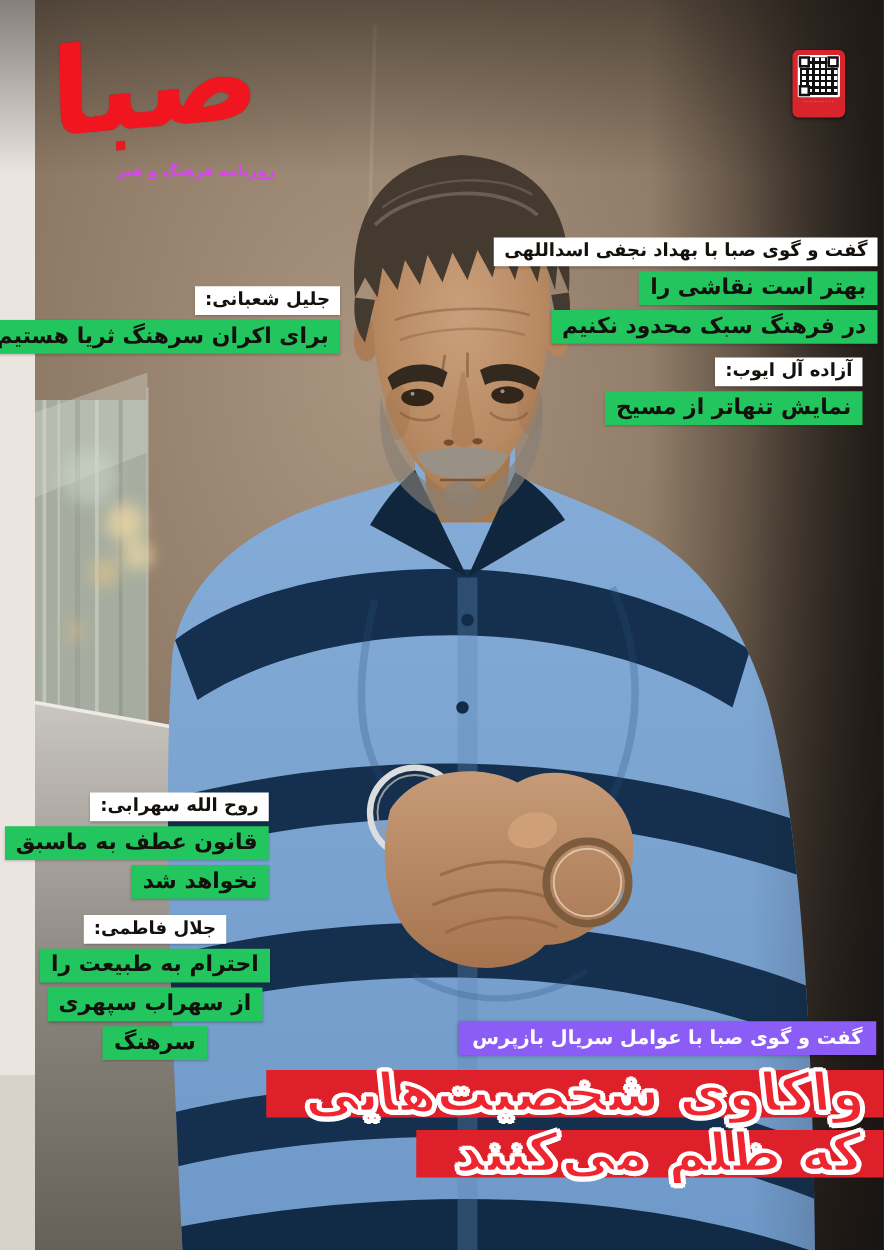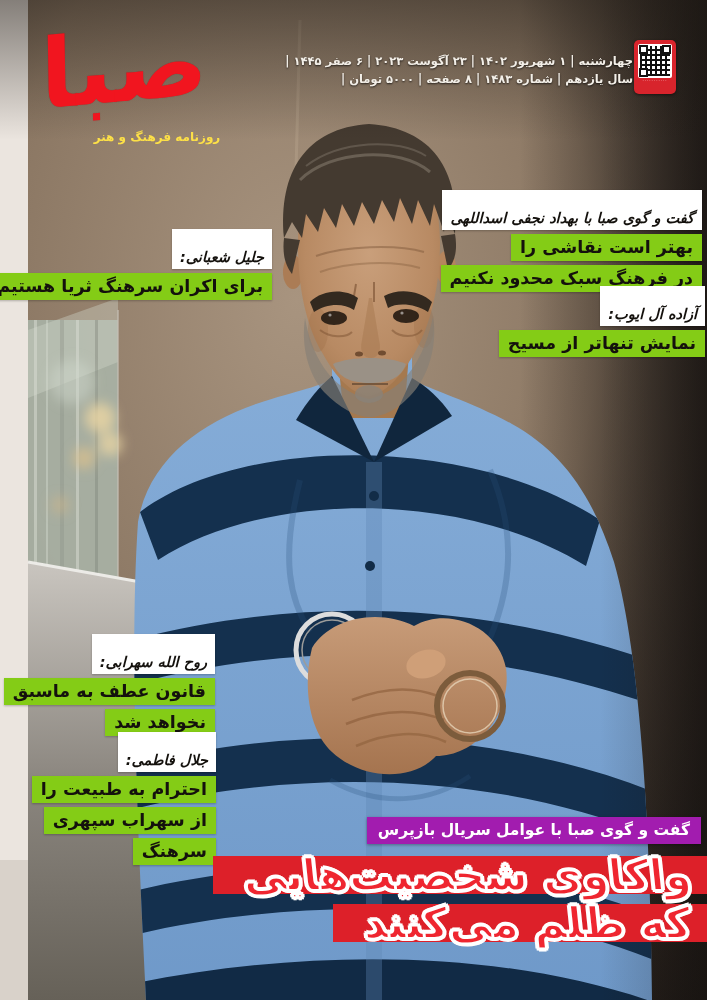--- a/index.html
+++ b/index.html
@@ -12,21 +12,21 @@
 
   
   .logo{position:absolute;top:18px;left:40px;color:#f1151f;}
   .logo-text{
     font-size:96px;font-weight:bold;line-height:1.05;
     transform:rotate(-5deg) skewX(-4deg);display:inline-block;
     text-shadow:0 0 1px rgba(120,0,0,.4);
   }
   .logo-tagline{
     position:absolute;top:112px;left:52px;width:130px;text-align:center;
-    font-size:12px;font-weight:bold;color:#fde047;direction:rtl;
+    font-size:12px;font-weight:bold;color:#d946ef;direction:rtl;
   }
 
   
   .header-meta{
     position:absolute;top:52px;right:74px;text-align:right;direction:rtl;
     color:#f3efe8;font-size:11.5px;font-weight:bold;line-height:1.6;
     text-shadow:0 1px 2px rgba(0,0,0,.7);
   }
   .qr-box{
     position:absolute;top:40px;right:31px;width:42px;height:54px;
@@ -48,32 +48,32 @@
   .qr::after{top:1px;right:1px;}
   .qr .finder{bottom:1px;left:1px;}
   .qr-caption{
     color:#ffd9d9;font-size:4px;text-align:center;letter-spacing:1px;line-height:1;
     overflow:hidden;white-space:nowrap;
   }
 
   
   .hl{position:absolute;display:flex;flex-direction:column;align-items:flex-end;gap:4px;}
   .chip{direction:rtl;white-space:nowrap;box-shadow:0 1px 2px rgba(0,0,0,.25);}
-  .chip-white{background:#ffffff;color:#14110d;font-size:14.5px;font-weight:bold;padding:20px 8px 4px 8px;font-style:italic;}
-  .chip-yellow{background:#84cc16;color:#14110d;font-size:17.5px;font-weight:bold;padding:3px 9px 4px 9px;}
+  .chip-white{background:#ffffff;color:#14110d;font-size:14.5px;font-weight:bold;padding:3px 8px 4px 8px;}
+  .chip-yellow{background:#22c55e;color:#14110d;font-size:17.5px;font-weight:bold;padding:3px 9px 4px 9px;}
 
   .hl-right-1{top:190px;right:5px;}
-  .hl-right-2{top:286px;right:2px;}
+  .hl-right-2{top:286px;right:17px;}
   .hl-left-1{top:229px;right:435px;}
   .hl-left-2{top:634px;right:492px;}
-  .hl-left-3{top:732px;right:491px;}
+  .hl-left-3{top:732px;right:491px;align-items:center;}
 
   
   .cover-kicker{
-    position:absolute;top:817px;right:6px;background:#a21caf;color:#fff;
+    position:absolute;top:817px;right:6px;background:#8b5cf6;color:#fff;
     font-size:15.5px;font-weight:bold;padding:4px 11px 5px 11px;direction:rtl;white-space:nowrap;
     box-shadow:0 1px 3px rgba(0,0,0,.35);
   }
   .title-band{
     position:absolute;right:0;height:38px;background:#dd2029;
     display:flex;align-items:center;justify-content:flex-end;
     padding:0 16px 0 30px;overflow:visible;
   }
   .title-band-1{top:856px;}
   .title-band-2{top:904px;}
@@ -238,24 +238,20 @@
 
     <rect x="600" y="0" width="107" height="1000" fill="url(#rdark)" opacity="0.35"></rect>
     <rect x="0" y="0" width="707" height="140" fill="url(#topv)"></rect>
   </svg>
 
   <div class="logo">
     <span class="logo-text">صبا</span>
     <div class="logo-tagline">روزنامه فرهنگ و هنر</div>
   </div>
 
-  <div class="header-meta">
-    <div>چهارشنبه | ۱ شهریور ۱۴۰۲ | ۲۳ آگوست ۲۰۲۳ | ۶ صفر ۱۴۴۵ |</div>
-    <div>سال یازدهم | شماره ۱۴۸۳ | ۸ صفحه | ۵۰۰۰ تومان |</div>
-  </div>
 
   <div class="qr-box">
     <div class="qr">
         <span class="finder"></span>
       </div>
     <div class="qr-caption">···········</div>
   </div>
 
   <div class="hl hl-right-1">
     <div class="chip chip-white">گفت و گوی صبا با بهداد نجفی اسداللهی</div>

